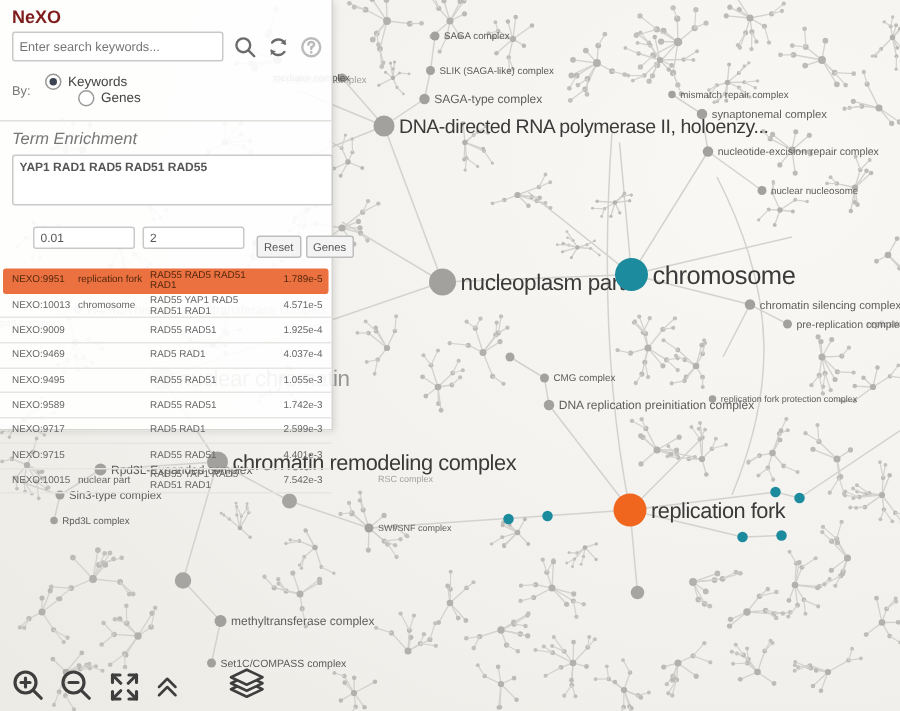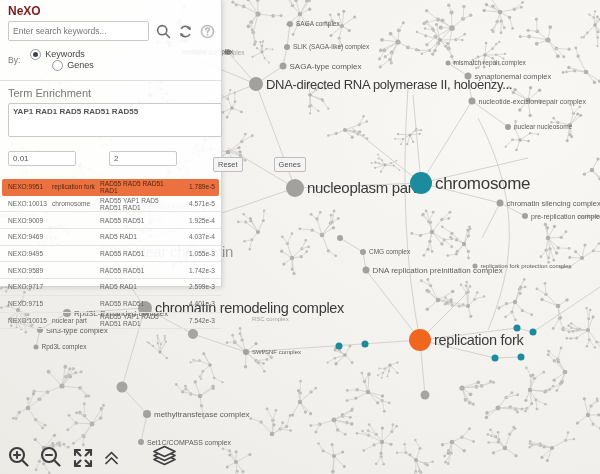--- a/index.html
+++ b/index.html
@@ -26,29 +26,29 @@
   .icon-btn{background:none;border:none;padding:0;margin-left:7px;cursor:pointer;line-height:0;}
   .icon-btn svg{stroke:#6b6b6b;fill:none;stroke-width:1.6;stroke-linecap:round;}
   .icon-btn.faded svg{opacity:.45;}
   .radio-row{display:flex;align-items:center;padding:8px 8px 2px 8px;font-size:8.5px;color:#777;}
   .radio-opt{display:flex;align-items:flex-start;margin-left:14px;color:#444;font-size:9px;}
   .radio-circle{width:9px;height:9px;border:1px solid #999;border-radius:50%;margin-right:4px;
     display:inline-flex;align-items:center;justify-content:center;background:#fff;}
   .radio-circle .dot{width:5px;height:5px;border-radius:50%;background:#3b4450;display:none;}
   .radio-opt.checked .radio-circle .dot{display:block;}
   .divider{border-top:1px solid #e0dfdc;margin:7px 0 0 0;}
-  .section-heading{font-size:11px;color:#777;padding:6px 8px 4px 8px;}
+  .section-heading{font-size:11px;color:#777;padding:6px 8px 4px 8px;font-style:italic;}
   .query-area{
     display:block;margin:0 8px;width:204px;height:26px;box-sizing:content-box;
     border:1px solid #c9c9c9;border-radius:2px;resize:none;
     font-size:8px;color:#555;padding:3px 4px;outline:none;background:rgba(255,255,255,0.85);
     font-family:"Liberation Sans",sans-serif;
     font-weight:bold;
   }
-  .params-row{display:flex;align-items:center;padding:8px 8px 0 8px;gap:28px;}
+  .params-row{display:flex;align-items:center;padding:8px 8px 0 22px;}
   .param-input{width:58px;height:11px;border:1px solid #c9c9c9;border-radius:2px;
     font-size:8px;color:#555;padding:1px 4px;margin-right:5px;background:rgba(255,255,255,0.85);
     font-family:"Liberation Sans",sans-serif;}
   .small-btn{height:15px;font-size:7.5px;color:#555;border:1px solid #bdbdbd;border-radius:2px;
     background:#f4f4f4;padding:0 4px;margin-left:3px;cursor:pointer;font-family:"Liberation Sans",sans-serif;margin-top:12px;}
   .results{margin-top:7px;}
   .result-row{
     display:grid;grid-template-columns:44px 48px 1fr 40px;align-items:center;
     padding:0 6px 0 8px;height:15.7px;border-bottom:1px solid #e6e5e2;
     font-size:6.6px;color:#666;cursor:pointer;

